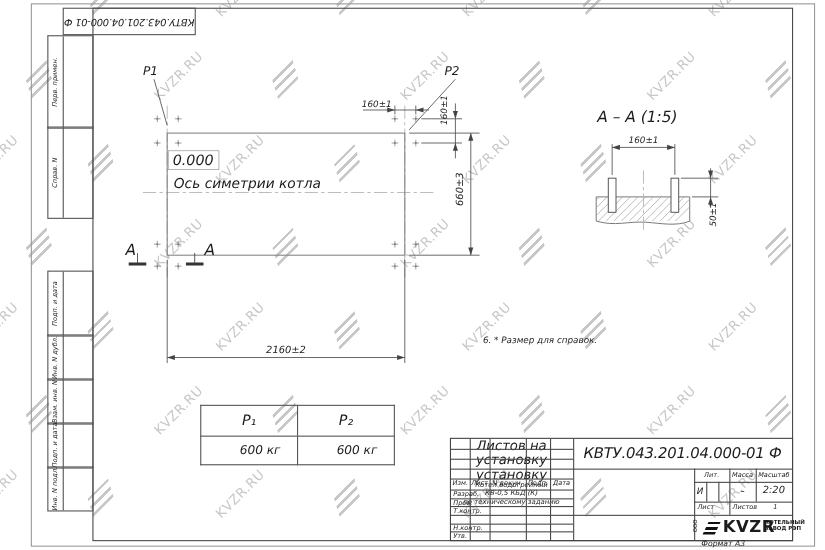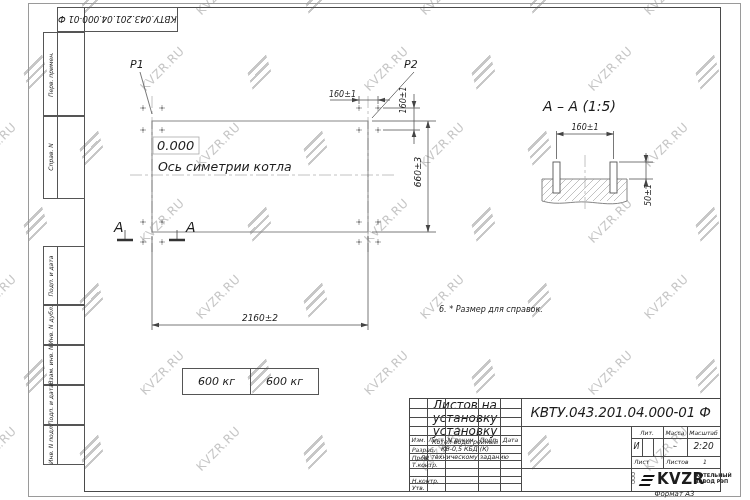--- a/index.html
+++ b/index.html
@@ -27,32 +27,32 @@
   .dim{stroke:#555;stroke-width:.8;fill:none;}
   .edge{stroke:#878787;stroke-width:1;fill:none;}
   .cl{stroke:#b3b3b3;stroke-width:.8;fill:none;stroke-dasharray:12 3 3 3;}
   
   .notes{position:absolute;left:426px;top:305px;width:296px;z-index:2;font-size:8px;line-height:9.4px;}
   .notes p{margin:0;text-indent:13px;}
   
   .ptable{position:absolute;left:182px;top:368px;z-index:2;border-collapse:collapse;}
   .ptable td{border:1px solid #555;width:67px;text-align:center;padding:0;}
   .ptable .ph{height:27px;font-size:13px;}
-  .ptable .pv{height:25px;font-size:11px;}
+  .ptable .pv{height:25px;font-size:11px;padding-left:20px;}
   
   .tblock{position:absolute;left:409px;top:398px;width:310px;height:92px;border:1px solid #444;z-index:2;font-size:6px;}
   .tb-h{position:absolute;height:0;border-top:1px solid #4a4a4a;}
   .tb-v{position:absolute;width:0;border-left:1px solid #4a4a4a;}
   .tb-t{position:absolute;white-space:nowrap;}
   .tb-c{position:absolute;text-align:center;white-space:nowrap;}
   .docnum{left:111px;top:0;width:199px;height:27px;line-height:27px;font-size:13.5px;letter-spacing:-.2px;}
   .tb-title{left:111px;top:28px;width:110px;font-size:12px;line-height:13px;text-align:center;}
   .tb-sub{left:111px;top:69px;width:110px;font-size:6.3px;line-height:7.3px;text-align:center;}
   .kvzr{font-style:normal;font-weight:bold;}
-  .format{position:absolute;left:630px;top:490px;width:89px;text-align:center;font-size:7px;z-index:2;}
+  .format{position:absolute;left:613px;top:490px;width:89px;text-align:center;font-size:7px;z-index:2;}
 </style>
 </head>
 <body>
 
 <div class="sheet">
 
   <div id="wm" class="wm-layer">
       <span class="wm-text" style="left: -34px; top: -14px;">KVZR.RU</span>
       <div class="wm-glyph" style="left: 78px; top: -14px;"></div>
       <span class="wm-text" style="left: 190px; top: -14px;">KVZR.RU</span>
@@ -242,20 +242,24 @@
     <text x="70" y="45" font-size="8" text-anchor="middle">160±1</text>
     <text x="136" y="110" font-size="8" text-anchor="middle" transform="rotate(-90 136 110)">50±1</text>
   </svg>
 
   <div id="notes" class="notes">
       <p>6. * Размер для справок.</p>
     </div>
 
   <table class="ptable">
     <tbody>
+        <tr>
+      <td class="ph">P₁</td>
+      <td class="ph">P₂</td>
+    </tr>
     <tr>
       <td class="pv">600 кг</td>
       <td class="pv">600 кг</td>
     </tr>
   </tbody>
     </table>
 
   <div class="tblock">
     <div class="tb-v" style="left:17px;top:0;height:92px"></div>
     <div class="tb-v" style="left:35px;top:0;height:92px"></div>

